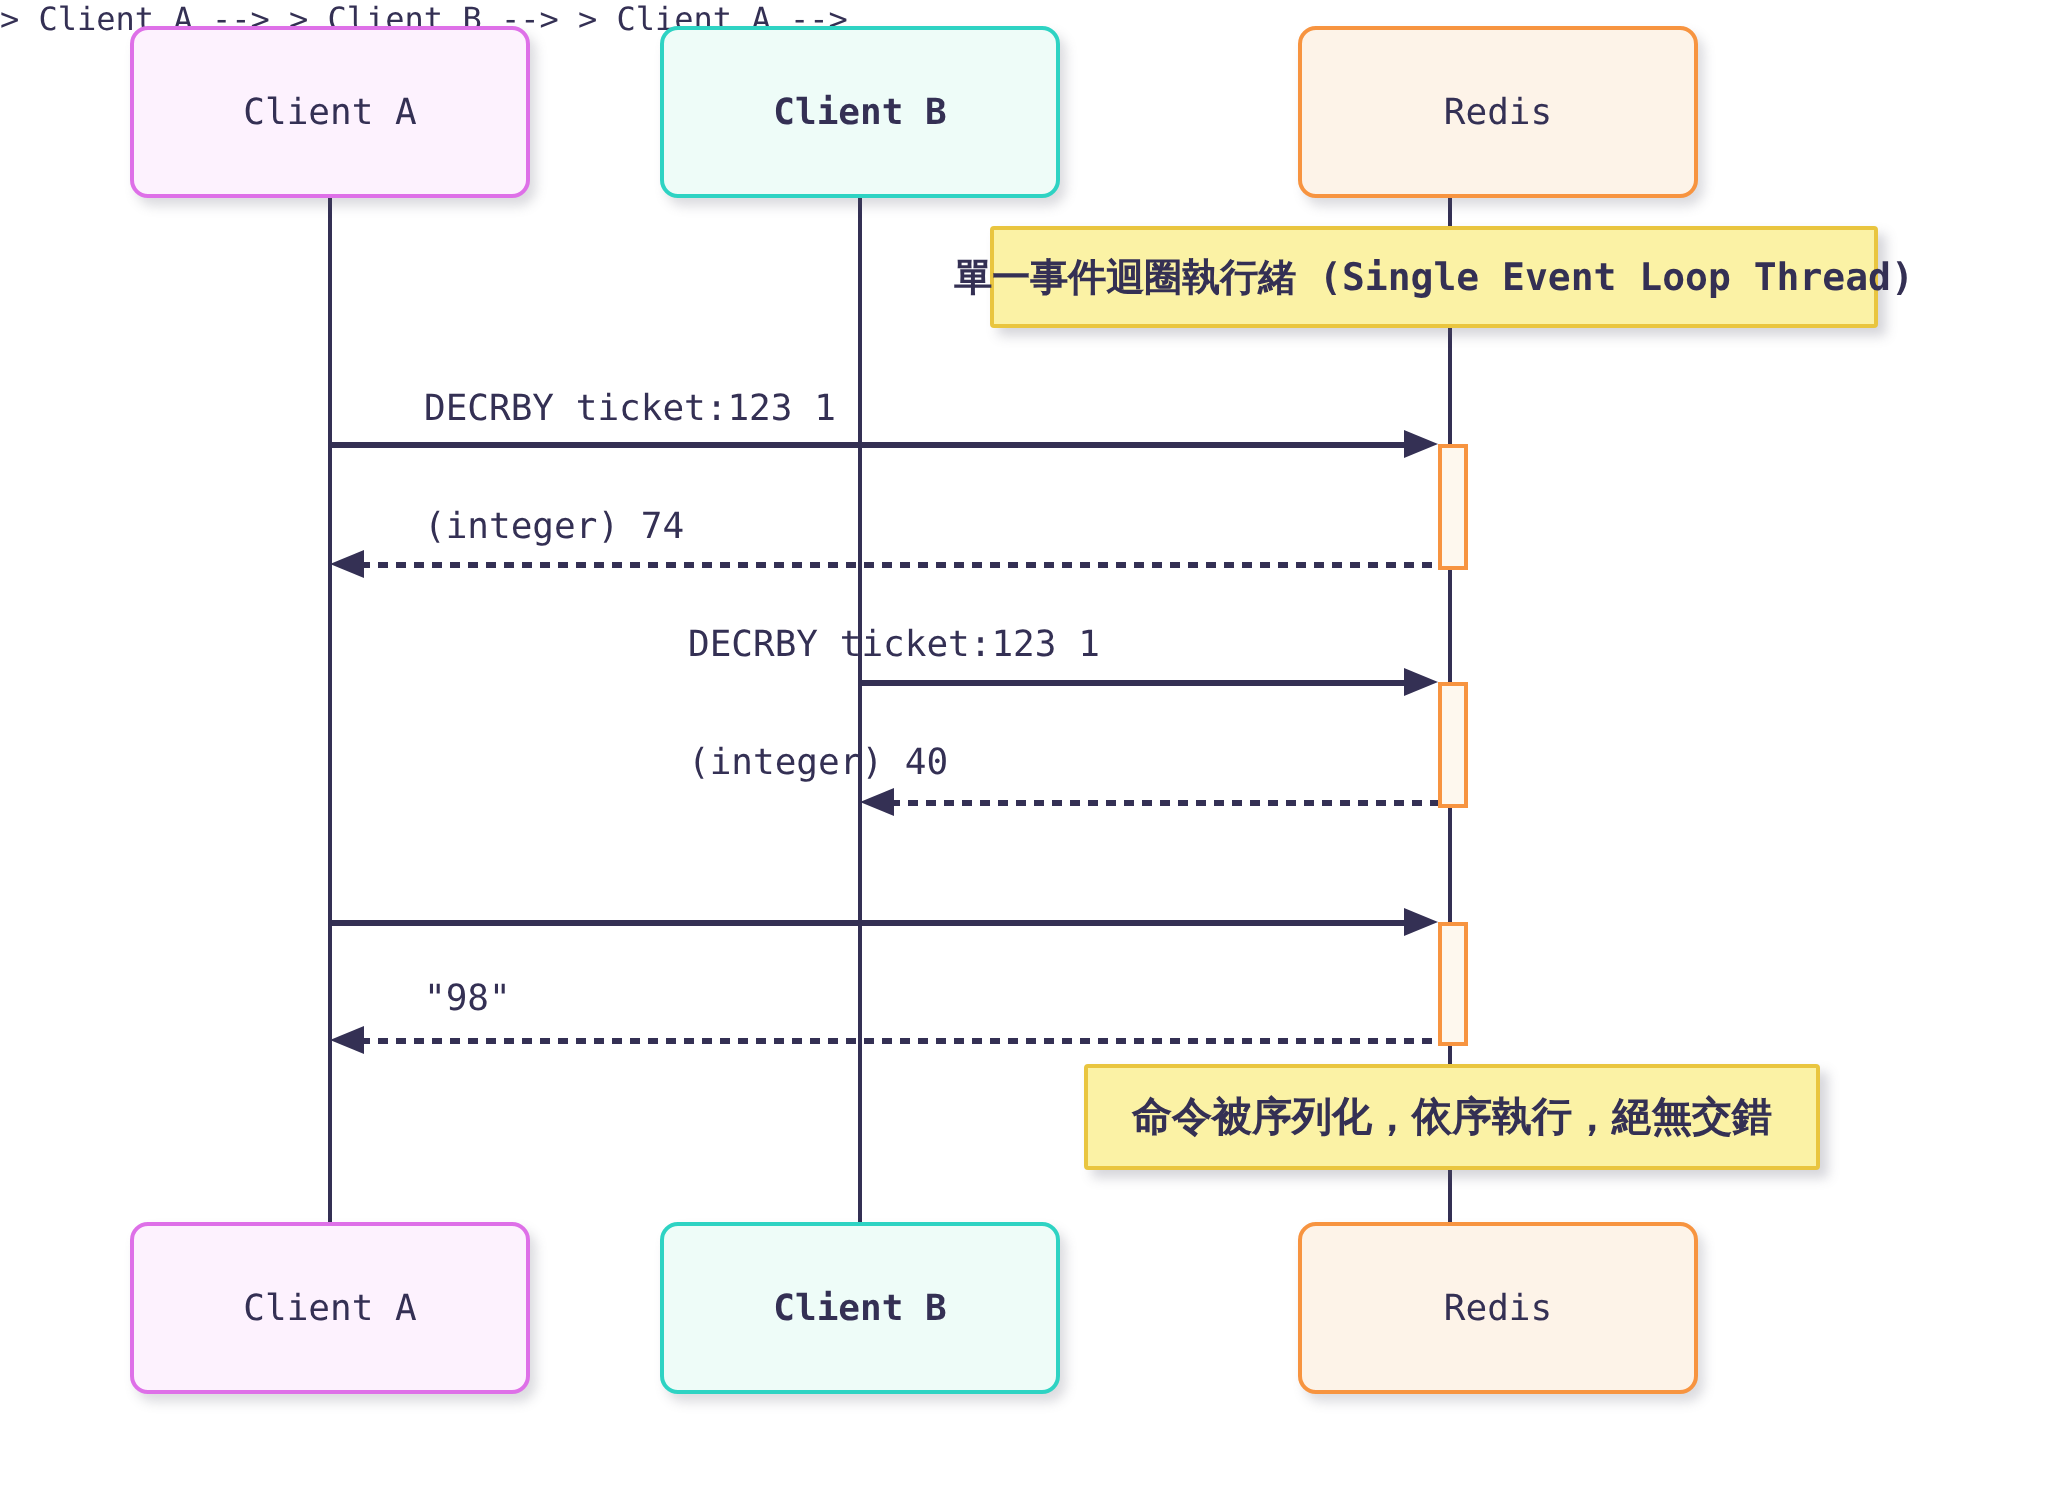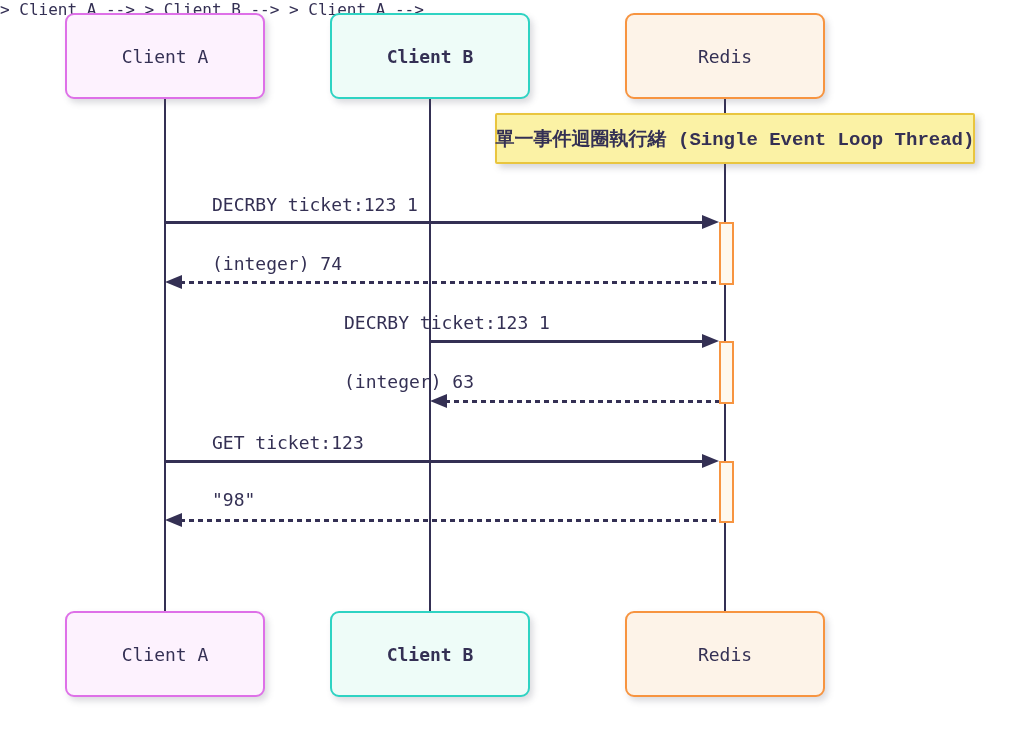--- a/index.html
+++ b/index.html
@@ -41,21 +41,21 @@
     border-radius: 9px;
     display: flex;
     align-items: center;
     justify-content: center;
     font-size: 18px;
     z-index: 5;
     box-shadow: 3px 4px 6px rgba(90, 90, 110, 0.22);
   }
   .actor.a { background: var(--actor-a-fill); border: 2.5px solid var(--actor-a-border); text-align: right; }
   .actor.b { background: var(--actor-b-fill); border: 2.5px solid var(--actor-b-border); font-weight: bold; }
-  .actor.r { background: var(--redis-fill); border: 2.5px solid var(--redis-border); }
+  .actor.r { background: var(--redis-fill); border: 2.5px solid var(--redis-border); margin-left: 24px; }
   .activation {
     position: absolute;
     left: 719px;
     width: 15px;
     background: var(--activation-fill);
     border: 2px solid var(--redis-border);
     z-index: 2;
   }
   .msg-line {
     position: absolute;
@@ -92,21 +92,21 @@
     border: 2.5px solid var(--note-border);
     border-radius: 2px;
     display: flex;
     align-items: center;
     justify-content: center;
     font-weight: bold;
     white-space: nowrap;
     z-index: 4;
     box-shadow: 4px 4px 6px rgba(90, 90, 110, 0.25);
   }
-  .note.n1 { left: 495px; top: 113px; width: 480px; height: 51px; font-size: 19px; font-family: Liberation Mono, monospace; }
+  .note.n1 { left: 495px; top: 113px; width: 444px; height: 51px; font-size: 19px; }
   .note.n2 { left: 542px; top: 532px; width: 368px; height: 53px; font-size: 20px; }
 </style>
 </head>
 <body>
 
 <div class="stage">
 
   
   <div class="lifeline" style="left:164px;"></div>
   <div class="lifeline" style="left:429px;"></div>
@@ -126,37 +126,39 @@
   <div class="msg-label" style="left:212px; top:251px;">(integer) 74</div>
   <div class="msg-line dashed" style="left:180px; top:281px; width:539px;"></div>
   <div class="arrowhead left" style="left:165px; top:275px;"></div>
 
   
   <div class="msg-label" style="left:344px; top:310px;">DECRBY ticket:123 1</div>
   <div class="msg-line solid" style="left:430px; top:340px; width:275px;"></div>
   <div class="arrowhead right" style="left:702px; top:334px;"></div>
 
   &gt; Client B --&gt;
-  <div class="msg-label" style="left:344px; top:369px;">(integer) 63</div>
+  <div class="msg-label" style="left:344px; top:369px;">(integer) 40</div>
   <div class="msg-line dashed" style="left:445px; top:400px; width:274px;"></div>
   <div class="arrowhead left" style="left:430px; top:394px;"></div>
 
   
-  <div class="msg-label" style="left:212px; top:430px;">GET ticket:123</div>
   <div class="msg-line solid" style="left:165px; top:460px; width:540px;"></div>
   <div class="arrowhead right" style="left:702px; top:454px;"></div>
 
   &gt; Client A --&gt;
   <div class="msg-label" style="left:212px; top:487px;">"98"</div>
   <div class="msg-line dashed" style="left:180px; top:519px; width:539px;"></div>
   <div class="arrowhead left" style="left:165px; top:513px;"></div>
 
   
   <div class="note n1">
     <span>單一事件迴圈執行緒 (Single Event Loop Thread)</span>
+  </div>
+  <div class="note n2">
+    <span>命令被序列化，依序執行，絕無交錯</span>
   </div>
 
   
   <div class="actor a" style="left:65px; top:13px;">
     <span>Client A</span>
   </div>
   <div class="actor b" style="left:330px; top:13px;">
     <span>Client B</span>
   </div>
   <div class="actor r" style="left:625px; top:13px;">

